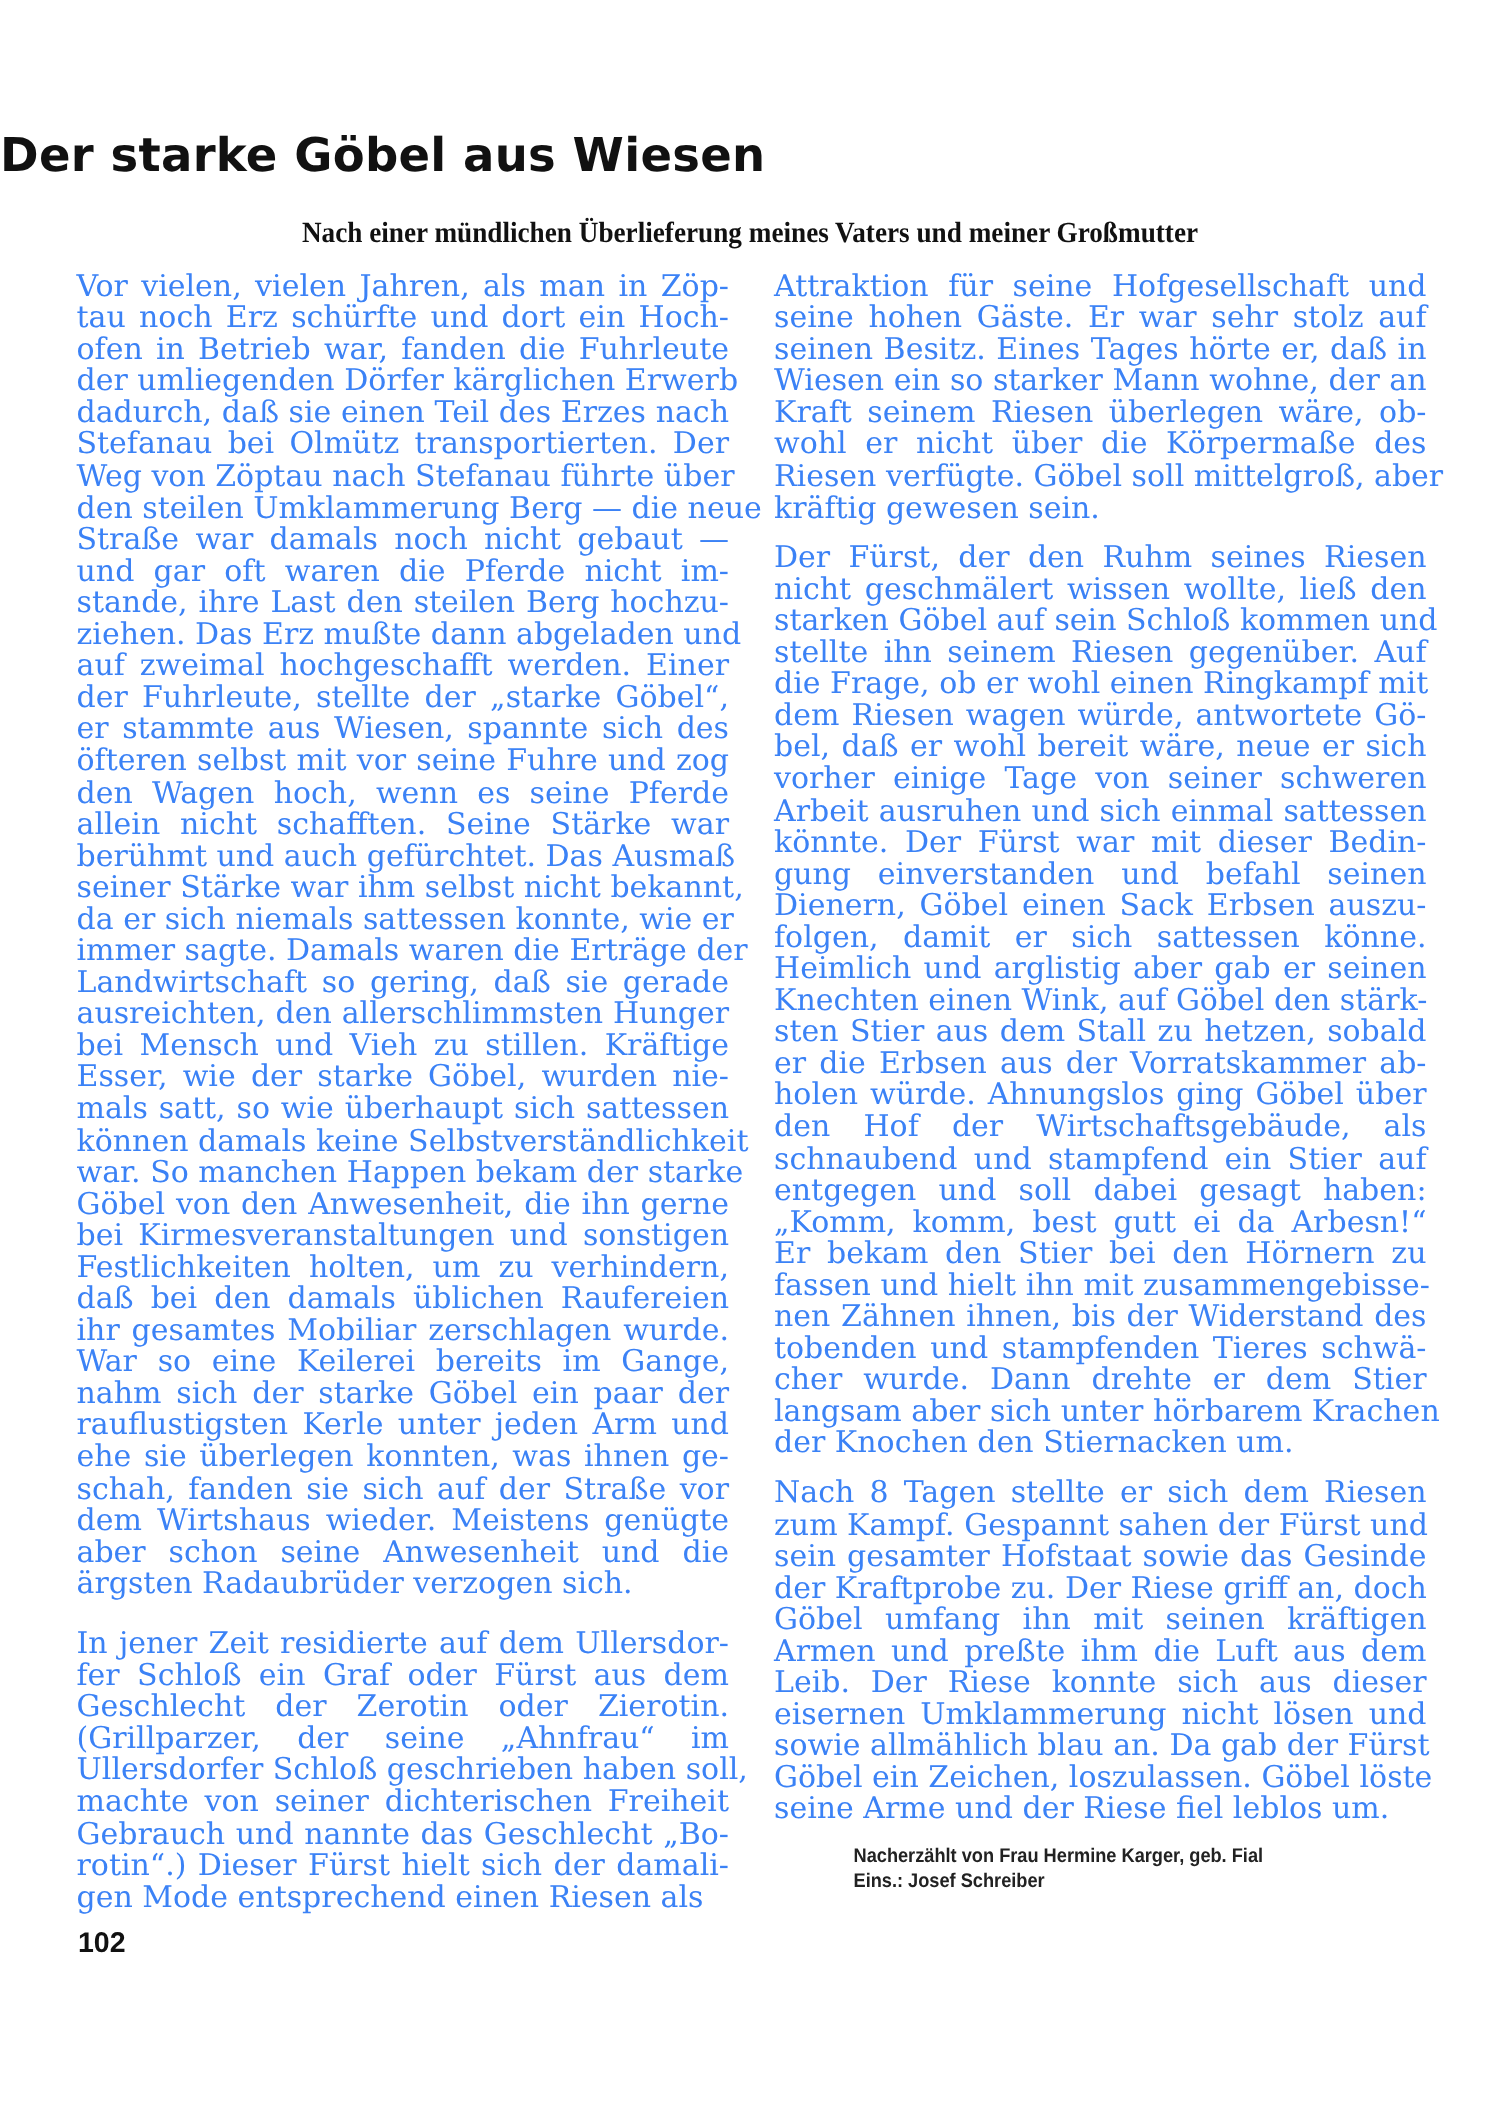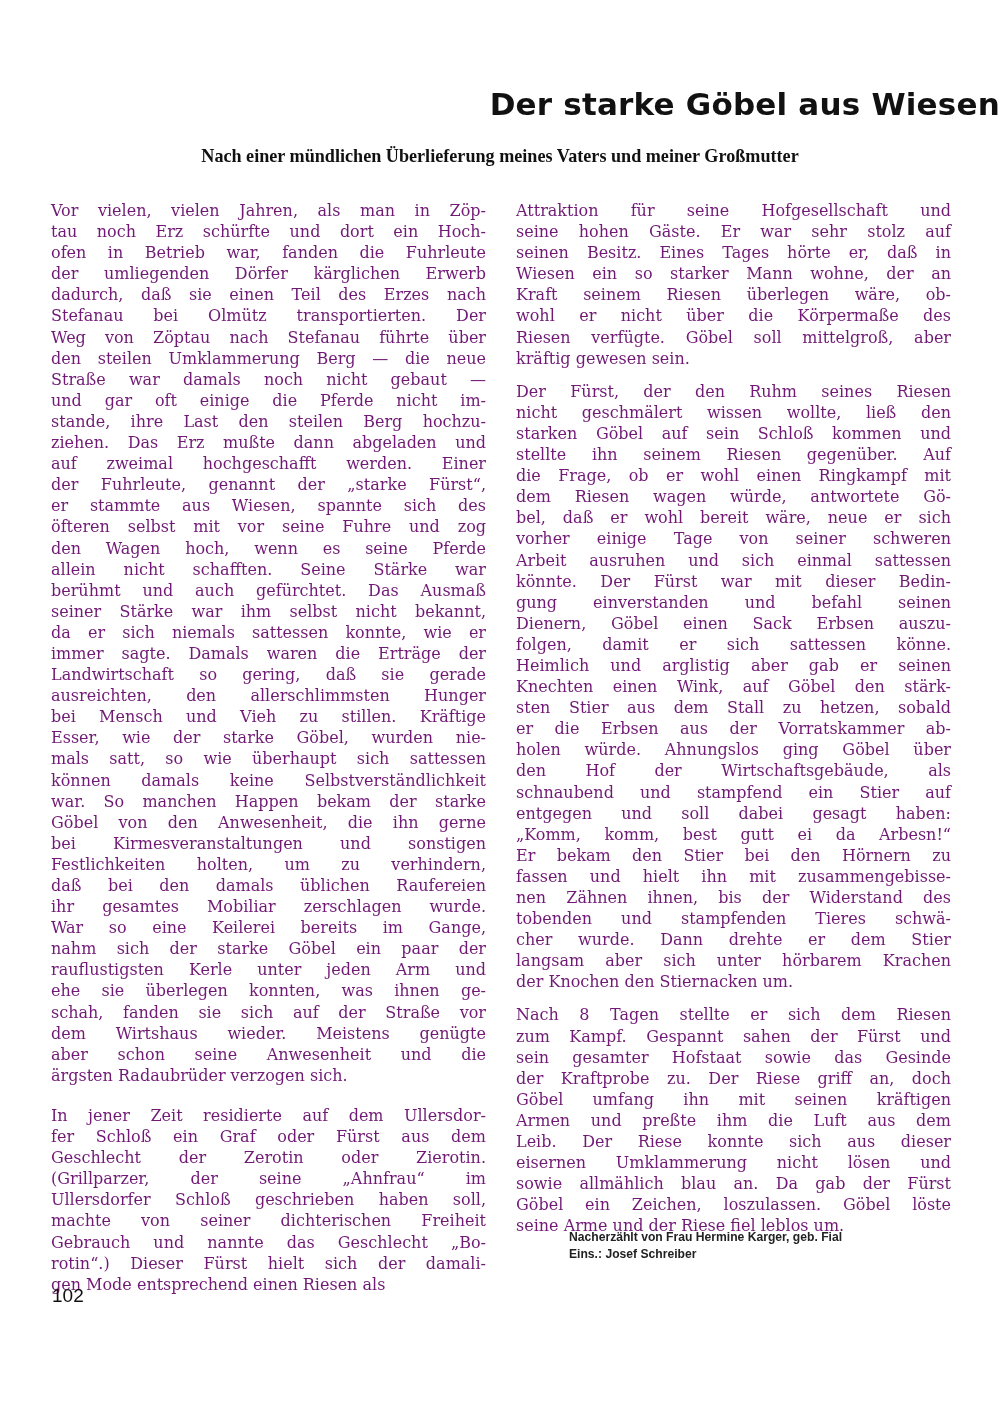--- a/index.html
+++ b/index.html
@@ -2,76 +2,76 @@
 <html><head>
 <meta charset="utf-8">
 <style>
   html, body { margin: 0; padding: 0; background: #ffffff; }
   body {
     width: 1000px; height: 1413px; position: relative; overflow: hidden;
     color: #141414;
   }
   .title {
     position: absolute; left: 0; width: 1000px; top: 86px;
-    text-align: right;
+    text-align: left;
     font-family: "DejaVu Sans", sans-serif; font-weight: bold;
     font-size: 31px; letter-spacing: 0.2px; color: #111;
   }
   .subtitle {
     position: absolute; left: 0; width: 1000px; top: 145px;
     text-align: center;
     font-family: "Liberation Serif", serif; font-weight: bold;
     font-size: 19.5px; color: #111; transform: scaleX(0.93);
   }
   .col {
-    position: absolute; top: 200px;
-    font-family: "DejaVu Serif", serif; font-size: 16px;
-    line-height: 21.1px; text-align: justify; color: #701a75;
+    position: absolute; top: 180px;
+    font-family: "DejaVu Serif", serif; font-size: 20px;
+    line-height: 21.1px; text-align: justify; color: #3b82f6;
   }
   .col.left { left: 51px; width: 435px; }
   .col.right { left: 516px; width: 435px; }
   .col p { margin: 0; }
   .col p.gap { margin-top: 12px; }
   .col p.gap2 { margin-top: 19px; }
   .line { display: block; text-align: justify; text-align-last: justify; white-space: nowrap; }
   .line.last { text-align-last: left; }
   .credit {
     position: absolute; left: 569px; top: 1228px; width: 390px;
     font-family: "Liberation Sans", sans-serif; font-weight: bold;
     font-size: 13.2px; line-height: 17px; color: #222;
     transform: scaleX(0.92); transform-origin: left top;
   }
   .pagenum {
     position: absolute; left: 52px; top: 1285px;
-    font-family: "Liberation Sans", sans-serif; font-weight: normal;
+    font-family: "Liberation Sans", sans-serif; font-weight: bold;
     font-size: 19px; color: #111;
   }
 </style>
 </head>
 <body>
 
 <h1 class="title" style="margin:0;">Der starke Göbel aus Wiesen</h1>
 <div class="subtitle">Nach einer mündlichen Überlieferung meines Vaters und meiner Großmutter</div>
 
 <div class="col left">
   <p>
       <span class="line">Vor vielen, vielen Jahren, als man in Zöp-</span>
       <span class="line">tau noch Erz schürfte und dort ein Hoch-</span>
       <span class="line">ofen in Betrieb war, fanden die Fuhrleute</span>
       <span class="line">der umliegenden Dörfer kärglichen Erwerb</span>
       <span class="line">dadurch, daß sie einen Teil des Erzes nach</span>
       <span class="line">Stefanau bei Olmütz transportierten. Der</span>
       <span class="line">Weg von Zöptau nach Stefanau führte über</span>
       <span class="line">den steilen Umklammerung Berg — die neue</span>
       <span class="line">Straße war damals noch nicht gebaut —</span>
-      <span class="line">und gar oft einige die Pferde nicht im-</span>
+      <span class="line">und gar oft waren die Pferde nicht im-</span>
       <span class="line">stande, ihre Last den steilen Berg hochzu-</span>
       <span class="line">ziehen. Das Erz mußte dann abgeladen und</span>
       <span class="line">auf zweimal hochgeschafft werden. Einer</span>
-      <span class="line">der Fuhrleute, genannt der „starke Fürst“,</span>
+      <span class="line">der Fuhrleute, stellte der „starke Göbel“,</span>
       <span class="line">er stammte aus Wiesen, spannte sich des</span>
       <span class="line">öfteren selbst mit vor seine Fuhre und zog</span>
       <span class="line">den Wagen hoch, wenn es seine Pferde</span>
       <span class="line">allein nicht schafften. Seine Stärke war</span>
       <span class="line">berühmt und auch gefürchtet. Das Ausmaß</span>
       <span class="line">seiner Stärke war ihm selbst nicht bekannt,</span>
       <span class="line">da er sich niemals sattessen konnte, wie er</span>
       <span class="line">immer sagte. Damals waren die Erträge der</span>
       <span class="line">Landwirtschaft so gering, daß sie gerade</span>
       <span class="line">ausreichten, den allerschlimmsten Hunger</span>

